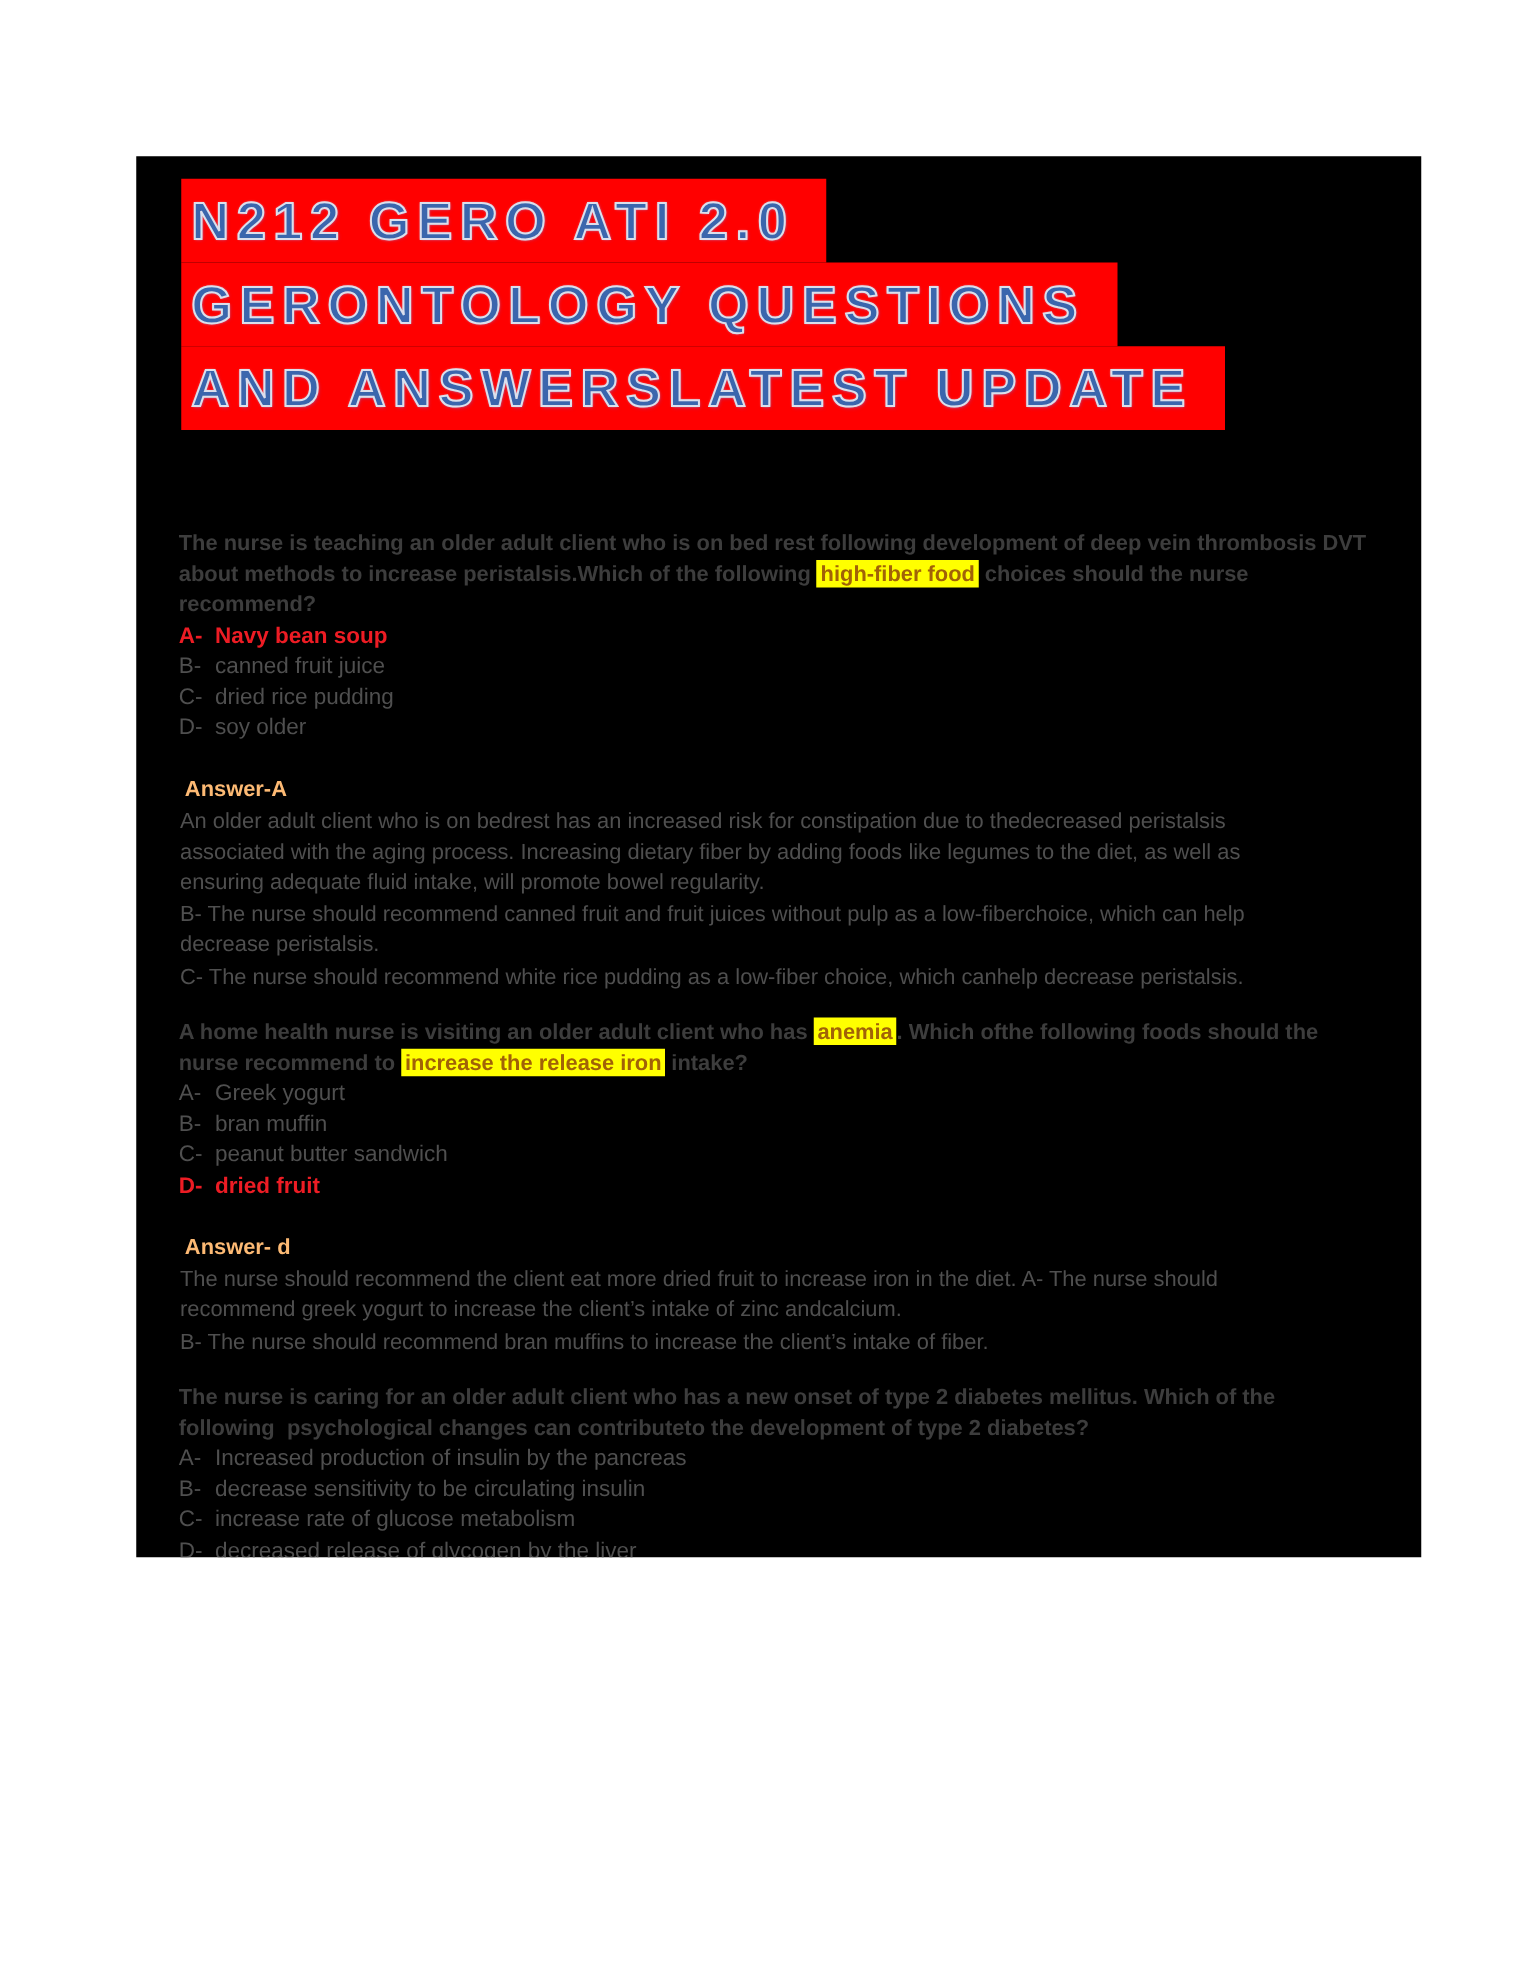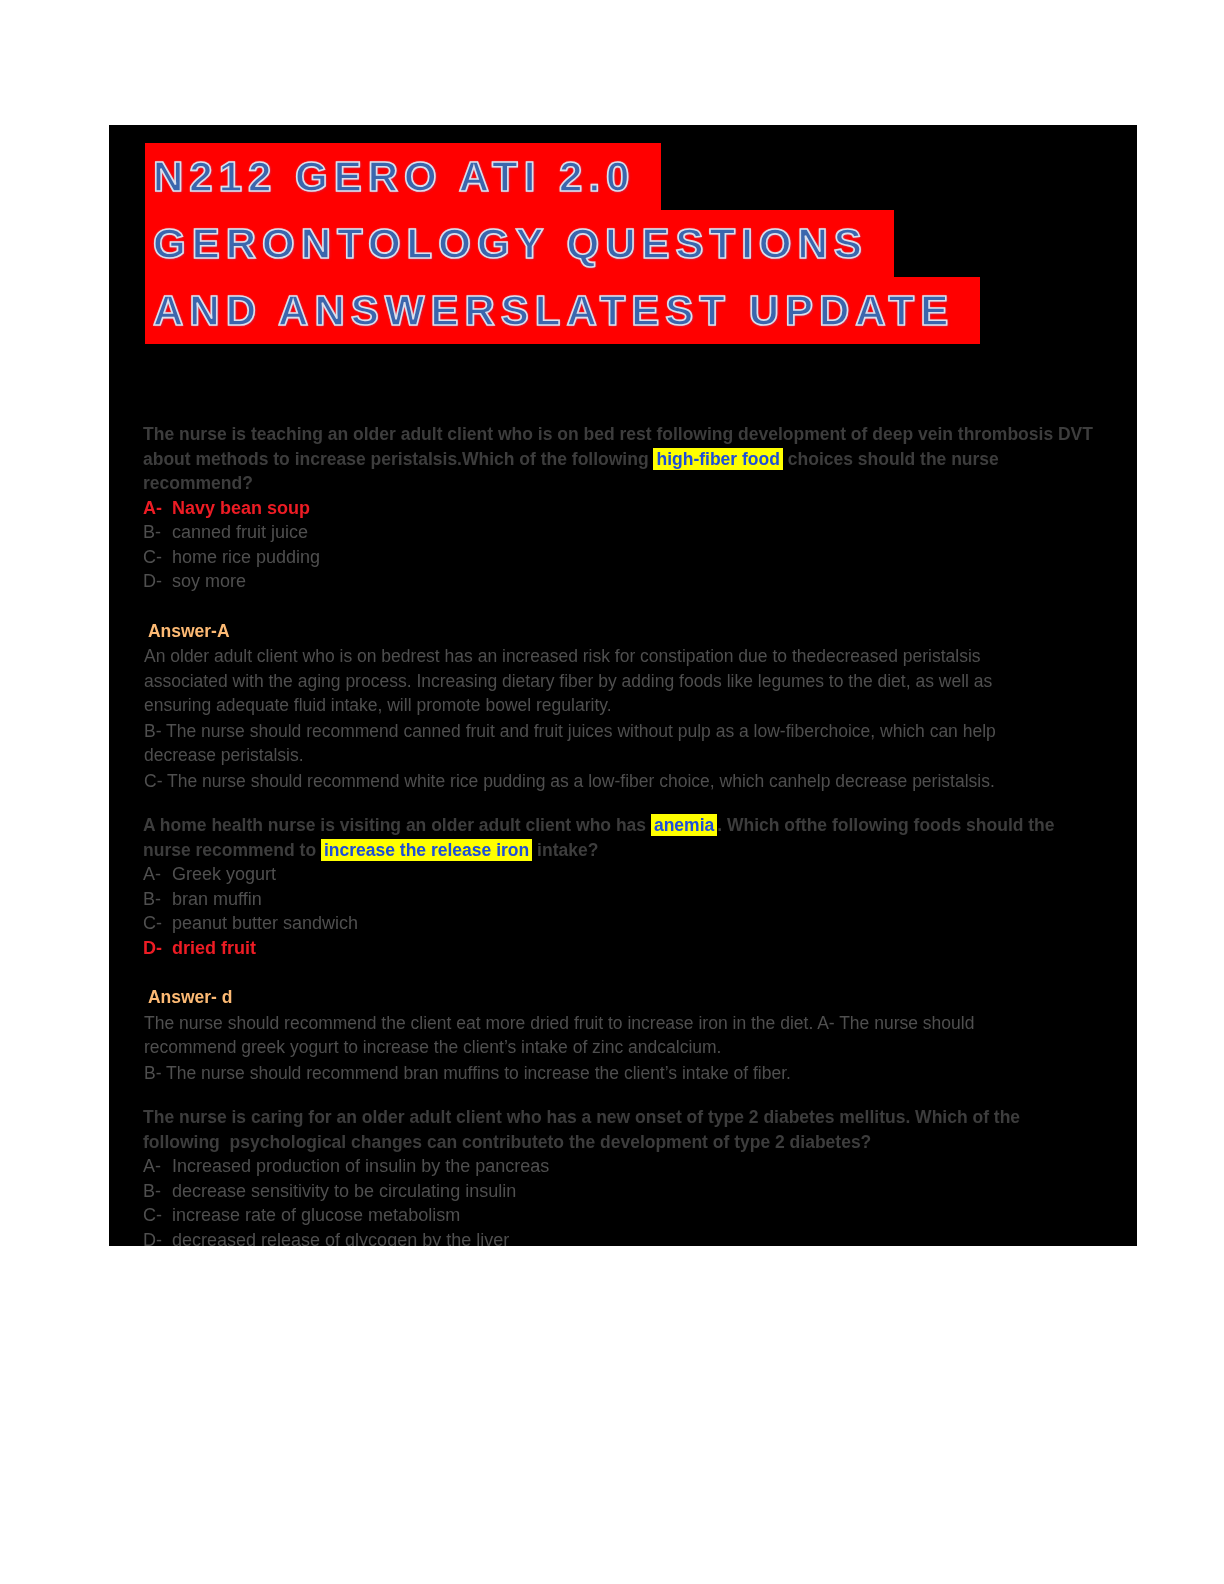--- a/index.html
+++ b/index.html
@@ -40,21 +40,21 @@
   .question{margin:0;}
   .question + .question{margin-top:20px;}
   .stem{
     margin:0;
     font-weight:bold;
     color:#3d3d3d;
     white-space:pre-wrap;
   }
   .hl{
     background:#ffff00;
-    color:#1d4ed8;
+    color:#a16207;
     padding:1px 3px;
   }
   .options{margin:0;}
   .option{display:flex;font-size:18px;color:#4f4f4f;}
   .opt-letter{flex:none;width:29px;}
   .option.correct{color:#ed1c24;font-weight:bold;}
   .answer-label{
     margin:25px 0 0 0;
     font-weight:bold;
     color:#fdba74;
@@ -85,25 +85,25 @@
             <div class="option correct">
               <span class="opt-letter">A-</span>
               <span class="opt-text">Navy bean soup</span>
             </div>
             <div class="option">
               <span class="opt-letter">B-</span>
               <span class="opt-text">canned fruit juice</span>
             </div>
             <div class="option">
               <span class="opt-letter">C-</span>
-              <span class="opt-text">home rice pudding</span>
+              <span class="opt-text">dried rice pudding</span>
             </div>
             <div class="option">
               <span class="opt-letter">D-</span>
-              <span class="opt-text">soy more</span>
+              <span class="opt-text">soy older</span>
             </div>
           </div>
           <p class="answer-label"> Answer-A</p>
           <p class="expl">An older adult client who is on bedrest has an increased risk for constipation due to thedecreased peristalsis
 associated with the aging process. Increasing dietary fiber by adding foods like legumes to the diet, as well as
 ensuring adequate fluid intake, will promote bowel regularity.</p>
           <p class="expl">B- The nurse should recommend canned fruit and fruit juices without pulp as a low-fiberchoice, which can help
 decrease peristalsis.</p>
           <p class="expl">C- The nurse should recommend white rice pudding as a low-fiber choice, which canhelp decrease peristalsis.</p>
         </section>

